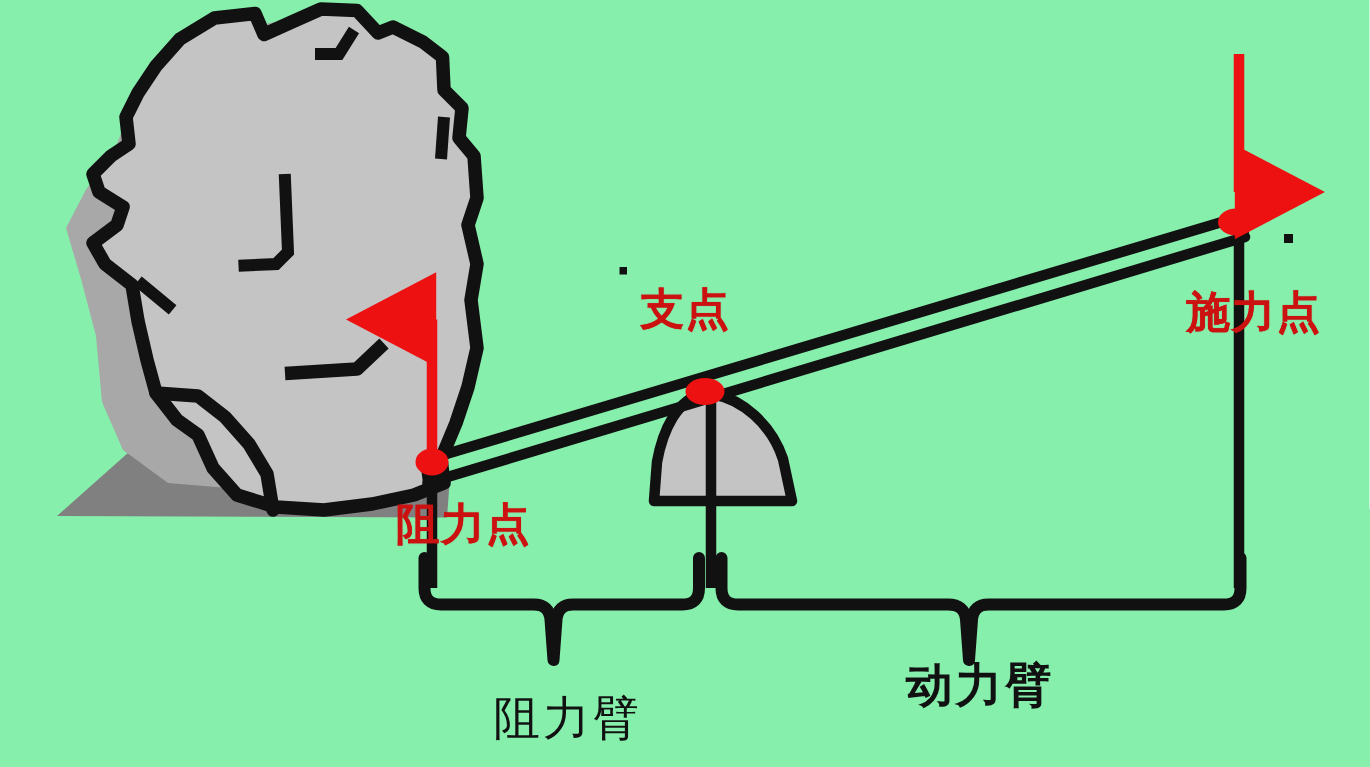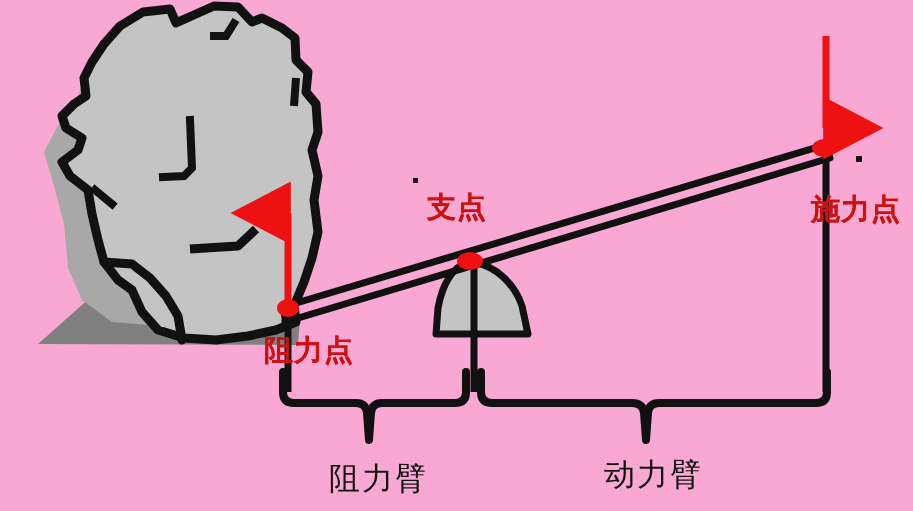--- a/index.html
+++ b/index.html
@@ -7,21 +7,21 @@
     padding: 0;
     background: #ffffff;
   }
   body {
     font-family: "Liberation Serif", "DejaVu Serif", serif;
   }
   #stage {
     position: relative;
     width: 913px;
     height: 511px;
-    background: #f9a8d4;
+    background: #86efac;
     overflow: hidden;
   }
   #stage svg.layer {
     position: absolute;
     left: 0;
     top: 0;
     width: 913px;
     height: 511px;
   }
   .lbl {
@@ -38,23 +38,23 @@
     text-shadow: 0 0 0.5px #cc1111;
   }
   .lbl-black {
     color: #111111;
     font-weight: 400;
     font-size: 31px;
     letter-spacing: 2px;
   }
   #lbl-fulcrum   { left: 427px; top: 193px; }
   #lbl-resist-pt { left: 264px; top: 336px; }
-  #lbl-effort-pt { left: 791px; top: 195px; margin-left: 20px; }
+  #lbl-effort-pt { left: 791px; top: 195px; }
   #lbl-resist-arm { left: 329px; top: 463px; }
-  #lbl-effort-arm { left: 604px; top: 459px; }
+  #lbl-effort-arm { left: 604px; top: 441px; font-weight: bold; }
 </style>
 </head>
 <body>
 
 <div id="stage">
 
   <svg class="layer" viewBox="0 0 913 511" xmlns="http://www.w3.org/2000/svg">
     <defs>
       <marker id="arrowhead-up" markerWidth="9" markerHeight="9" refX="4.5" refY="8.2" orient="auto" markerUnits="strokeWidth">
         <path d="M4.5 0 L9 8.6 L0 8.6 Z" fill="#ee1111"></path>

